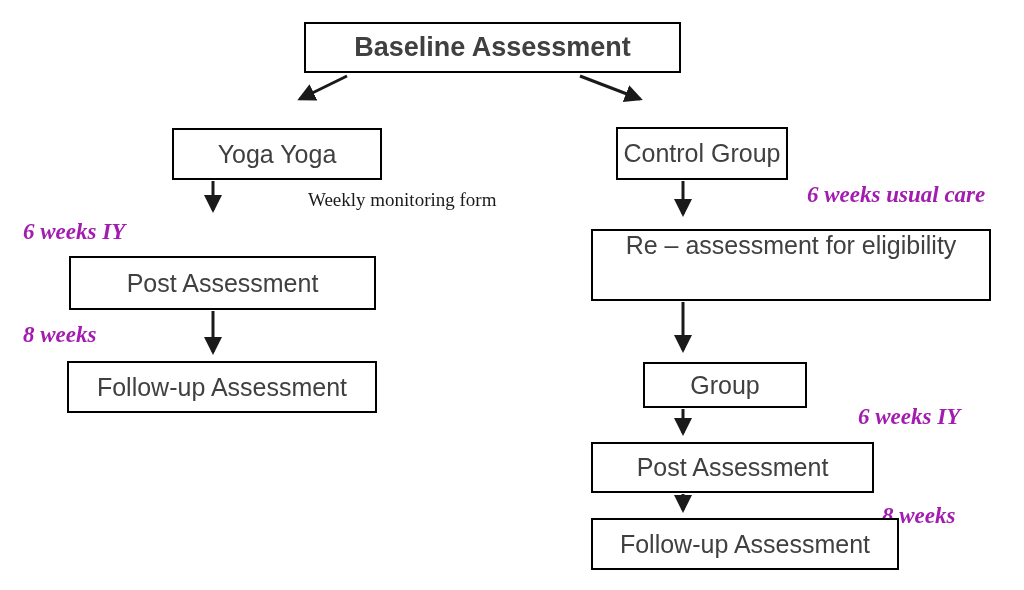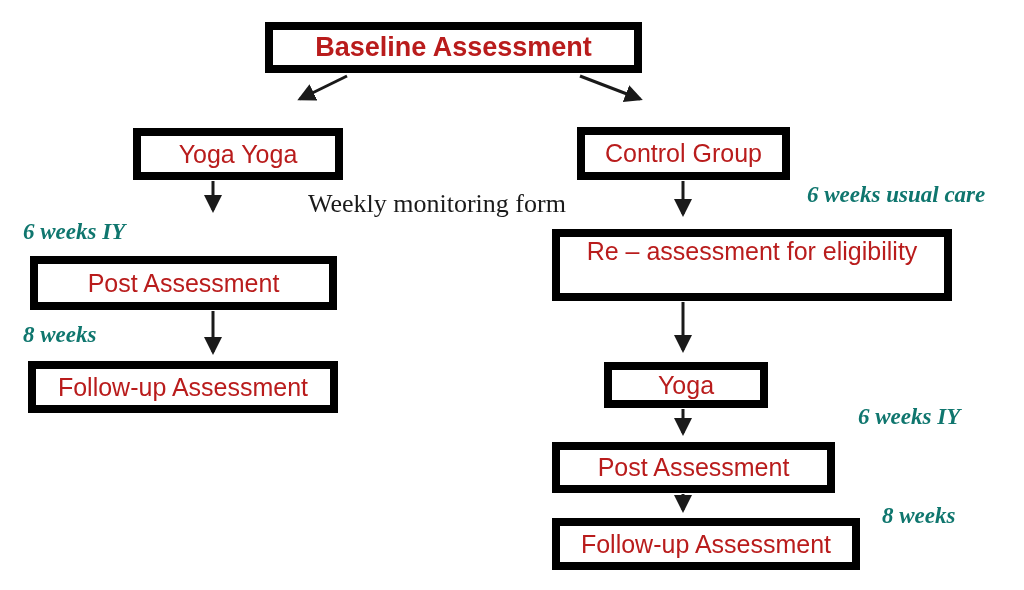--- a/index.html
+++ b/index.html
@@ -8,43 +8,44 @@
     width: 1024px;
     height: 590px;
     background: #ffffff;
     overflow: hidden;
     font-family: "Liberation Sans", sans-serif;
     color: #1a1a1a;
   }
   .box {
     position: absolute;
     box-sizing: border-box;
-    border: 8px solid #000000;
+    border: 2px solid #000000;
     background: #ffffff;
     display: flex;
     align-items: center;
     justify-content: center;
     font-size: 25px;
-    color: #b91c1c;
+    color: #404040;
     white-space: nowrap;
+    margin-left: 39px;
   }
   .box.title { font-weight: bold; font-size: 27px; }
   .annot {
     position: absolute;
     font-family: "Liberation Serif", serif;
     font-weight: bold;
     font-style: italic;
     font-size: 23px;
-    color: #0f766e;
+    color: #a21caf;
     white-space: nowrap;
   }
   .note {
     position: absolute;
     font-family: "Liberation Serif", serif;
-    font-size: 26px;
+    font-size: 19px;
     color: #1a1a1a;
     white-space: nowrap;
   }
   #arrow-layer {
     position: absolute;
     left: 0; top: 0;
     width: 1024px; height: 590px;
     pointer-events: none;
   }
 </style>
@@ -92,32 +93,32 @@
   </div>
 
   <div class="annot" style="left:23px; top:322px;">8 weeks</div>
 
   <div class="box" style="left:28px; top:361px; width:310px; height:52px;">
     <span>Follow-up Assessment</span>
   </div>
 
   <div class="note" style="left:308px; top:189px;">Weekly monitoring form</div>
 
-  <div class="box" style="left:577px; top:127px; width:213px; height:53px;align-items:center;">
+  <div class="box" style="left:577px; top:127px; width:172px; height:53px;align-items:center;">
     <span>Control Group</span>
   </div>
 
   <div class="annot" style="left:807px; top:182px;">6 weeks usual care</div>
 
   <div class="box" style="left:552px; top:229px; width:400px; height:72px; align-items:flex-start; ">
     <span>Re – assessment for eligibility</span>
   </div>
 
   <div class="box" style="left:604px; top:362px; width:164px; height:46px;">
-    <span>Yoga</span>
+    <span>Group</span>
   </div>
 
   <div class="annot" style="left:858px; top:404px;">6 weeks IY</div>
 
   <div class="box" style="left:552px; top:442px; width:283px; height:51px;">
     <span>Post Assessment</span>
   </div>
 
   <div class="annot" style="left:882px; top:503px;">8 weeks</div>
 

